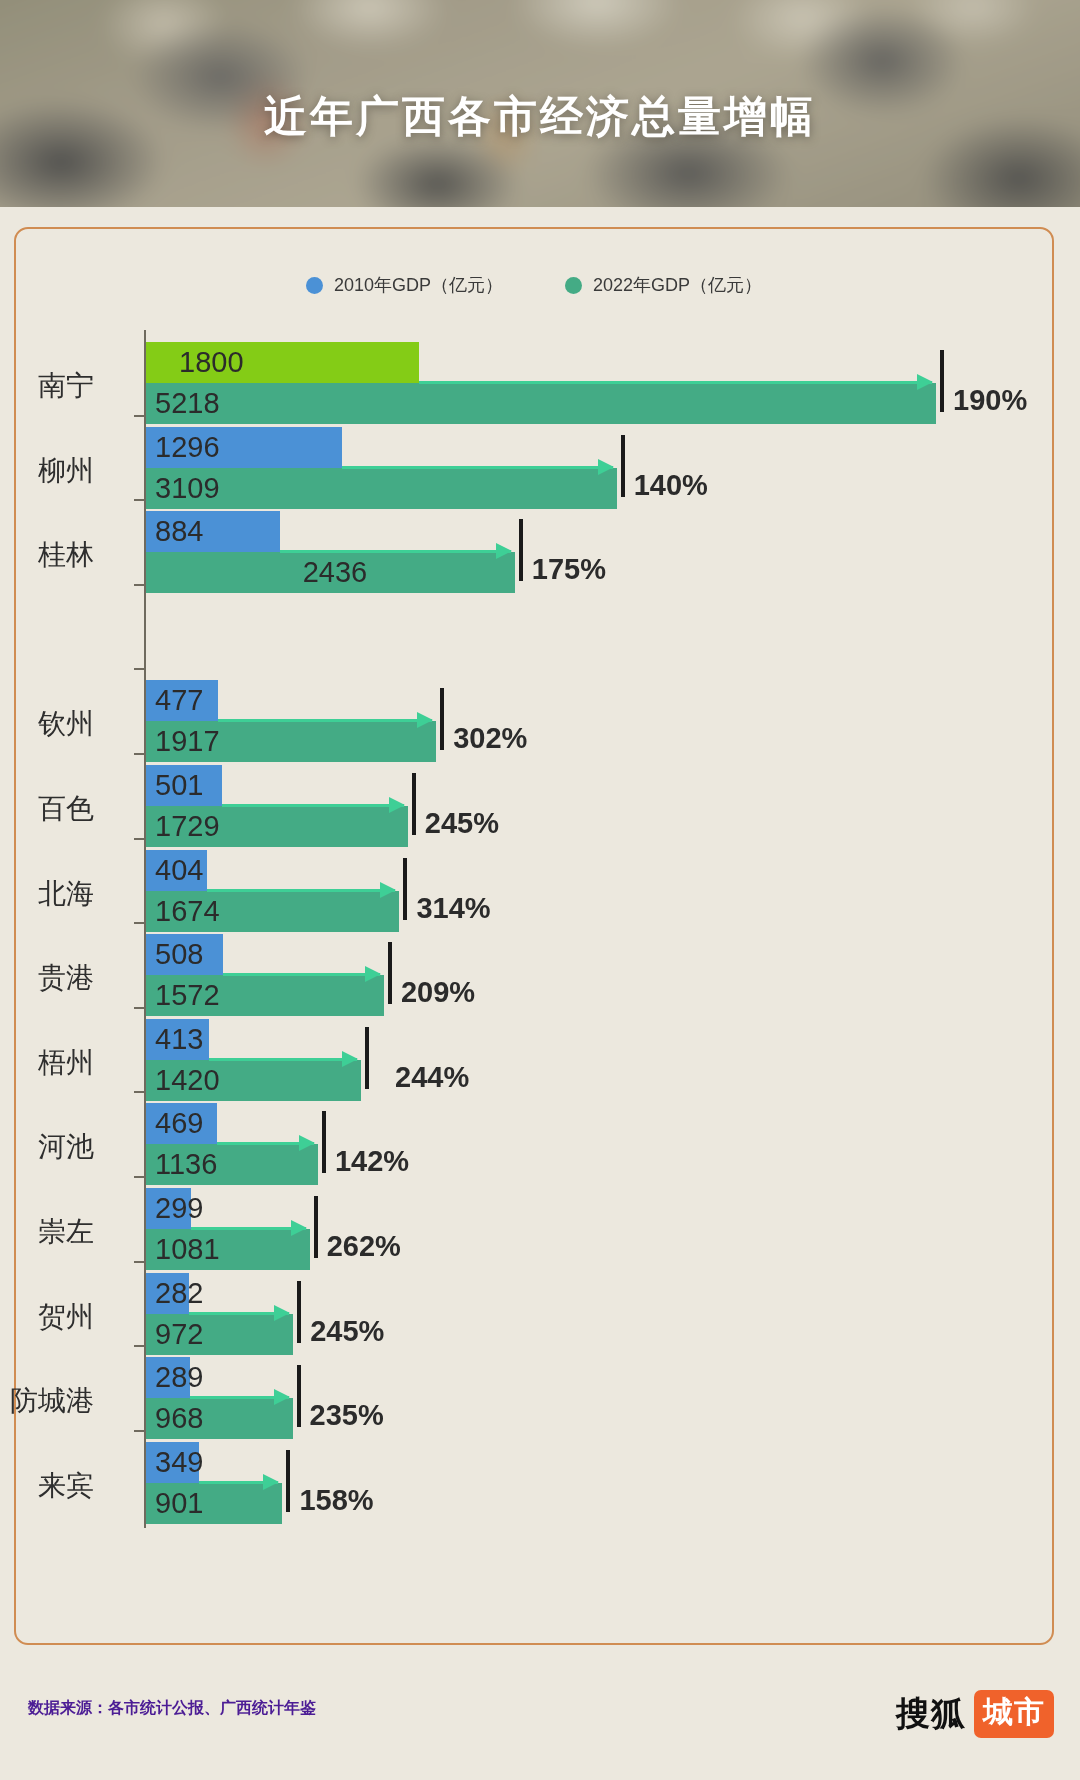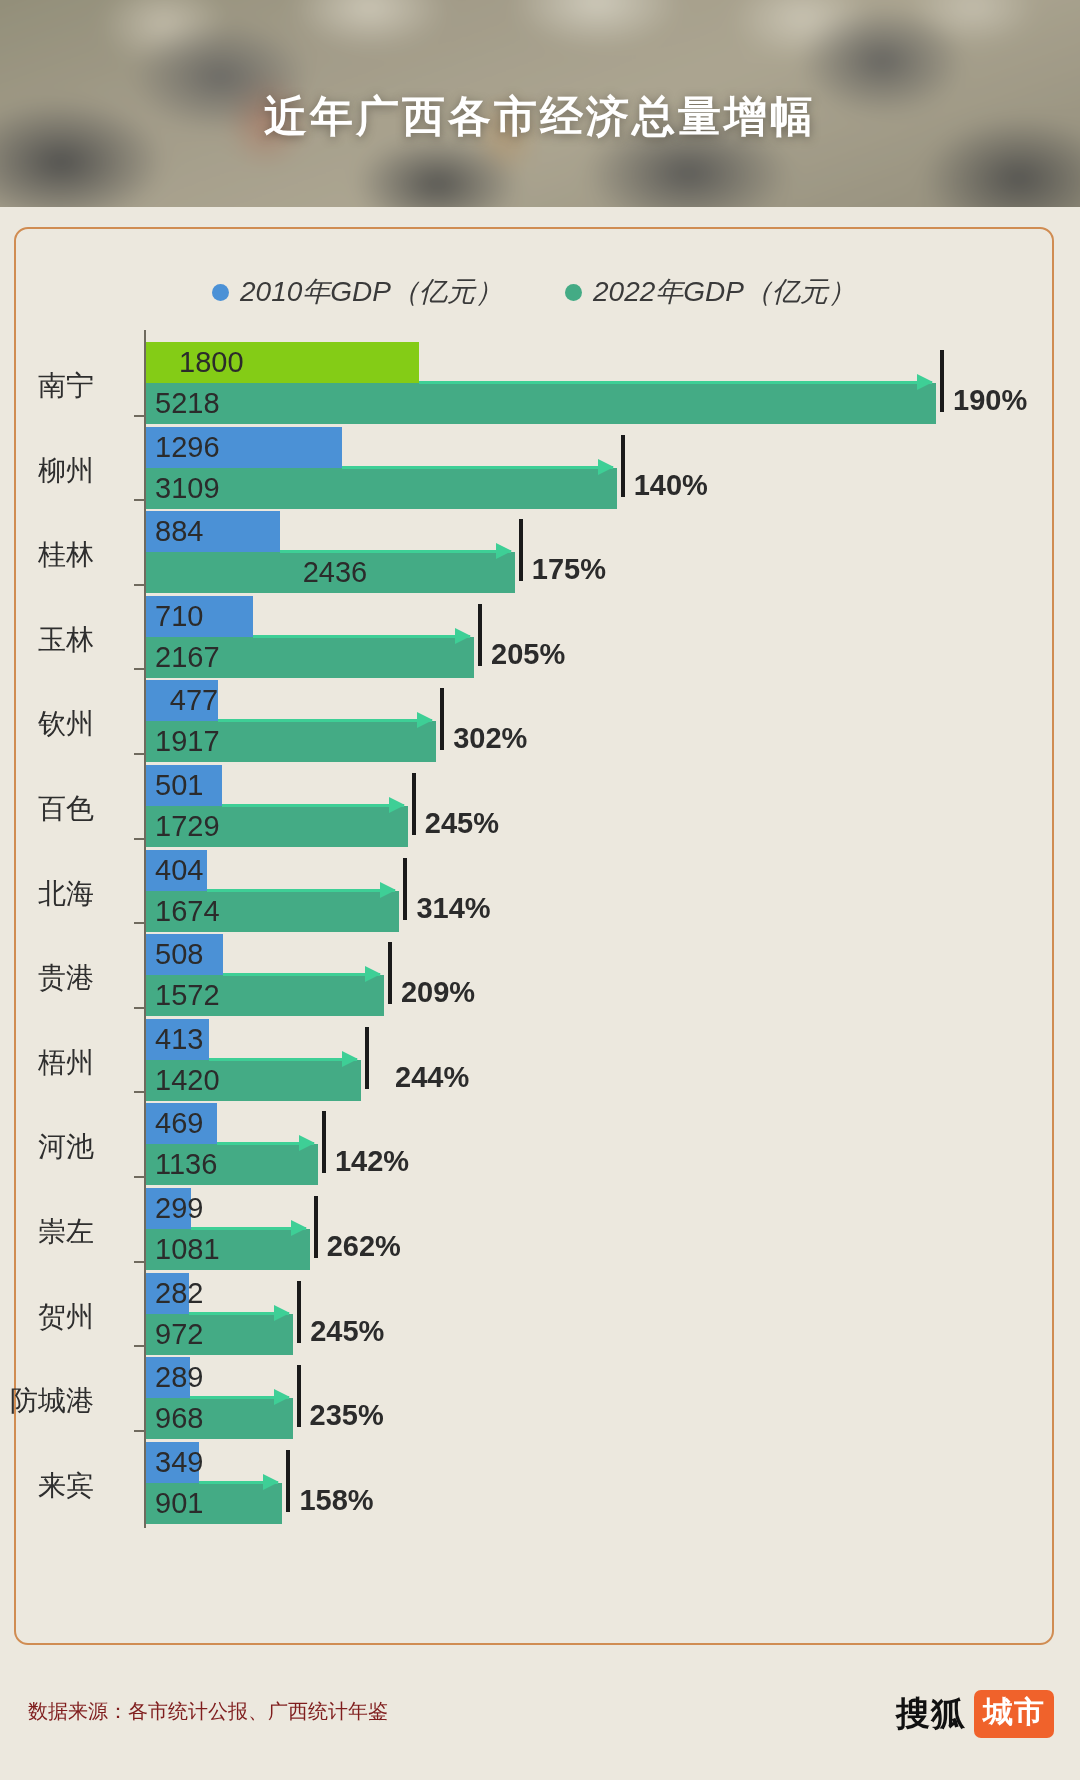--- a/index.html
+++ b/index.html
@@ -80,23 +80,22 @@
     left: 0; right: 0;
     top: 44px;
     display: flex;
     justify-content: center;
     gap: 62px;
   }
   .legend-item {
     display: flex;
     align-items: center;
     gap: 11px;
-    font-size: 28px;
+    font-size: 18px;
     color: #3a3a3a;
-    font-style: italic;
   }
   .legend-dot {
     width: 17px; height: 17px;
     border-radius: 50%;
     display: block;
   }
 
   
   .plot {
     position: absolute;
@@ -184,23 +183,23 @@
   .footer {
     position: absolute;
     left: 0; right: 0;
     top: 1690px;
     height: 60px;
   }
   .source {
     position: absolute;
     left: 28px;
     top: 8px;
-    font-size: 20px;
-    color: #7f1d1d;
-    font-weight: normal;
+    font-size: 16px;
+    color: #4c1d95;
+    font-weight: bold;
     white-space: nowrap;
   }
   .logo {
     position: absolute;
     right: 26px;
     top: 0px;
     display: flex;
     align-items: center;
     gap: 8px;
   }
@@ -273,35 +272,23 @@
         <div class="bar bar-blue" style="top: 0px; width: 133.837px; height: 41px; background: rgb(75, 145, 214);">
           <span class="bar-value">884</span>
         </div>
         <div class="bar bar-green" style="top: 41px; width: 368.808px; height: 41px; background: rgb(68, 171, 133); justify-content: center;">
           <span class="bar-value">2436</span>
         </div>
         <div class="arrow" style="left: 263.837px; width: 230.971px; top: 39px; background: rgb(62, 207, 150);"></div>
         <div class="endtick" style="left: 502.808px; top: 8px; height: 62px;"></div>
         <div class="pct" style="left: 515.808px; top: 42px;">175%</div>
       </div>
-      <div class="row" style="top: 265.8px; height: 82px;">
-        <div class="row-label" style="top: 25px;">玉林</div>
-        <div class="bar bar-blue" style="top: 0px; width: 107.493px; height: 41px; background: rgb(75, 145, 214);">
-          <span class="bar-value">710</span>
-        </div>
-        <div class="bar bar-green" style="top: 41px; width: 328.082px; height: 41px; background: rgb(68, 171, 133);">
-          <span class="bar-value">2167</span>
-        </div>
-        <div class="arrow" style="left: 237.493px; width: 216.588px; top: 39px; background: rgb(62, 207, 150);"></div>
-        <div class="endtick" style="left: 462.082px; top: 8px; height: 62px;"></div>
-        <div class="pct" style="left: 475.082px; top: 42px;">205%</div>
-      </div>
       <div class="row" style="top: 350.4px; height: 82px;">
         <div class="row-label" style="top: 25px;">钦州</div>
-        <div class="bar bar-blue" style="top: 0px; width: 72.2173px; height: 41px; background: rgb(75, 145, 214); justify-content: flex-end;">
+        <div class="bar bar-blue" style="top: 0px; width: 72.2173px; height: 41px; background: rgb(75, 145, 214);">
           <span class="bar-value">477</span>
         </div>
         <div class="bar bar-green" style="top: 41px; width: 290.232px; height: 41px; background: rgb(68, 171, 133);">
           <span class="bar-value">1917</span>
         </div>
         <div class="arrow" style="left: 202.217px; width: 214.015px; top: 39px; background: rgb(62, 207, 150);"></div>
         <div class="endtick" style="left: 424.232px; top: 8px; height: 62px;"></div>
         <div class="pct" style="left: 437.232px; top: 42px;">302%</div>
       </div>
       <div class="row" style="top: 435px; height: 82px;">

